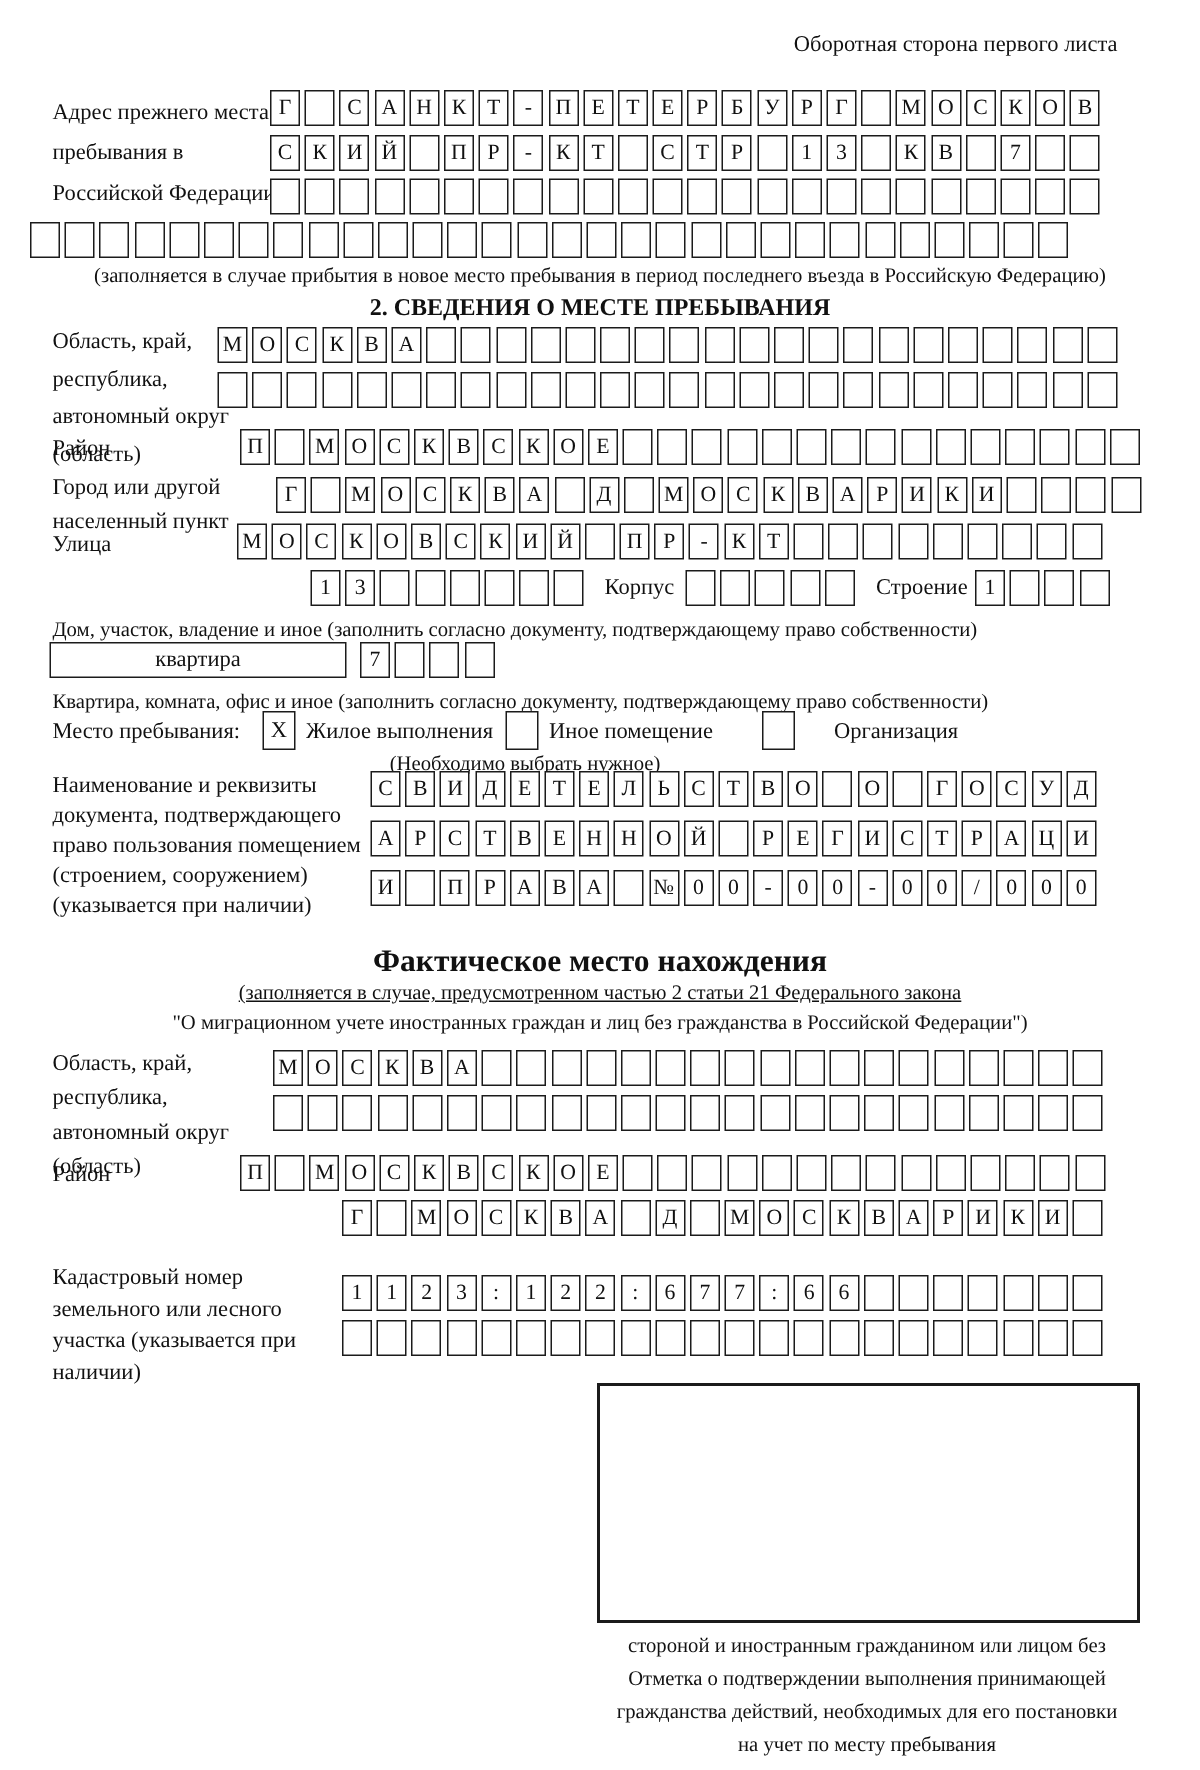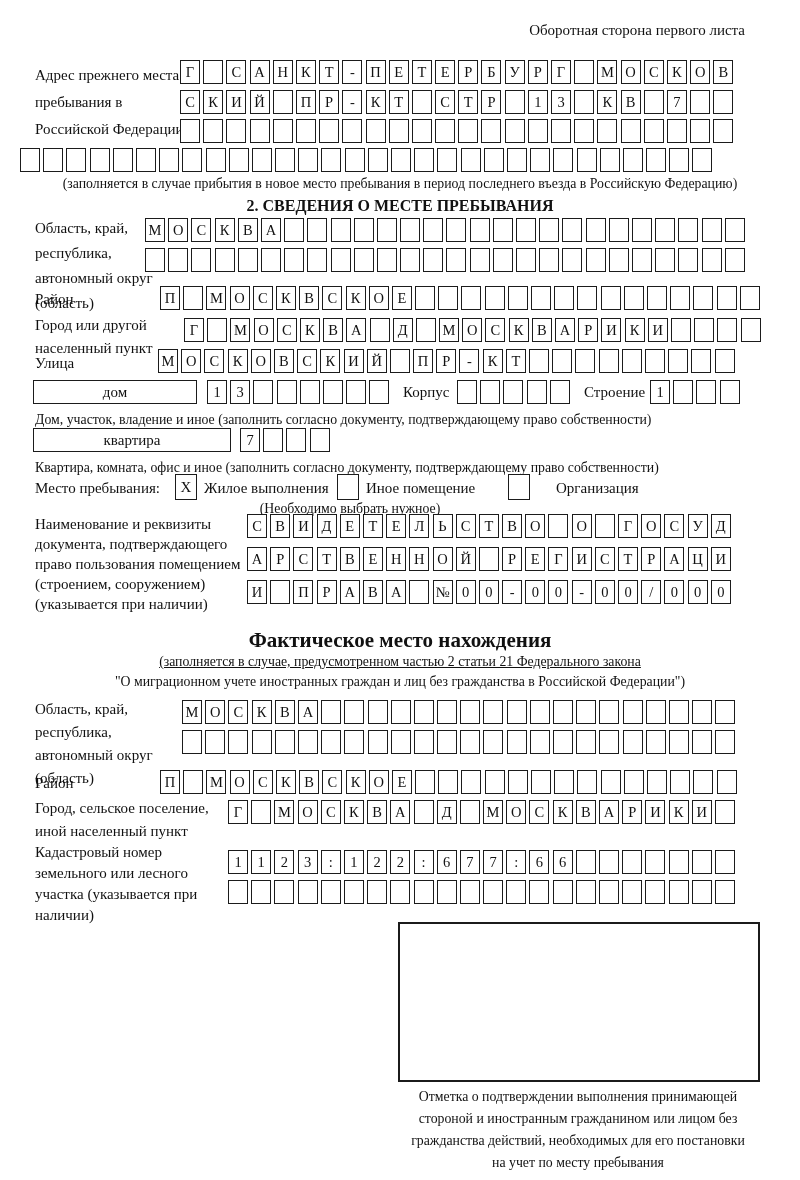--- a/index.html
+++ b/index.html
@@ -288,21 +288,20 @@
       <span class="cell"></span>
       <span class="cell"></span>
       <span class="cell"></span>
       <span class="cell"></span>
       <span class="cell"></span>
       <span class="cell"></span>
       <span class="cell"></span>
       <span class="cell"></span>
     </div>
 
-  <div class="widebox" style="left:33px;top:380px;width:162px;">дом</div>
   <div class="cells" style="left:207px;top:380px;">
       <span class="cell">1</span>
       <span class="cell">3</span>
       <span class="cell"></span>
       <span class="cell"></span>
       <span class="cell"></span>
       <span class="cell"></span>
       <span class="cell"></span>
       <span class="cell"></span>
     </div>
@@ -492,21 +491,20 @@
       <span class="cell"></span>
       <span class="cell"></span>
       <span class="cell"></span>
       <span class="cell"></span>
       <span class="cell"></span>
       <span class="cell"></span>
       <span class="cell"></span>
       <span class="cell"></span>
     </div>
 
-  <div class="lbl" style="left:35px;top:797px;width:195px;">Город, сельское поселение, иной населенный пункт</div>
   <div class="cells" style="left:228px;top:800px;">
       <span class="cell">Г</span>
       <span class="cell"></span>
       <span class="cell">М</span>
       <span class="cell">О</span>
       <span class="cell">С</span>
       <span class="cell">К</span>
       <span class="cell">В</span>
       <span class="cell">А</span>
       <span class="cell"></span>
@@ -570,19 +568,19 @@
       <span class="cell"></span>
       <span class="cell"></span>
       <span class="cell"></span>
       <span class="cell"></span>
       <span class="cell"></span>
       <span class="cell"></span>
     </div>
 
   <div class="stampbox" style="left:398px;top:922px;width:358px;height:156px;"></div>
   <div class="stampcap small" style="left:372px;top:1086px;width:412px;">
+    <div>стороной и иностранным гражданином или лицом без</div>
     <div>Отметка о подтверждении выполнения принимающей</div>
-    <div>стороной и иностранным гражданином или лицом без</div>
     <div>гражданства действий, необходимых для его постановки</div>
     <div>на учет по месту пребывания</div>
   </div>
 
 </div>
 
 </body></html>

